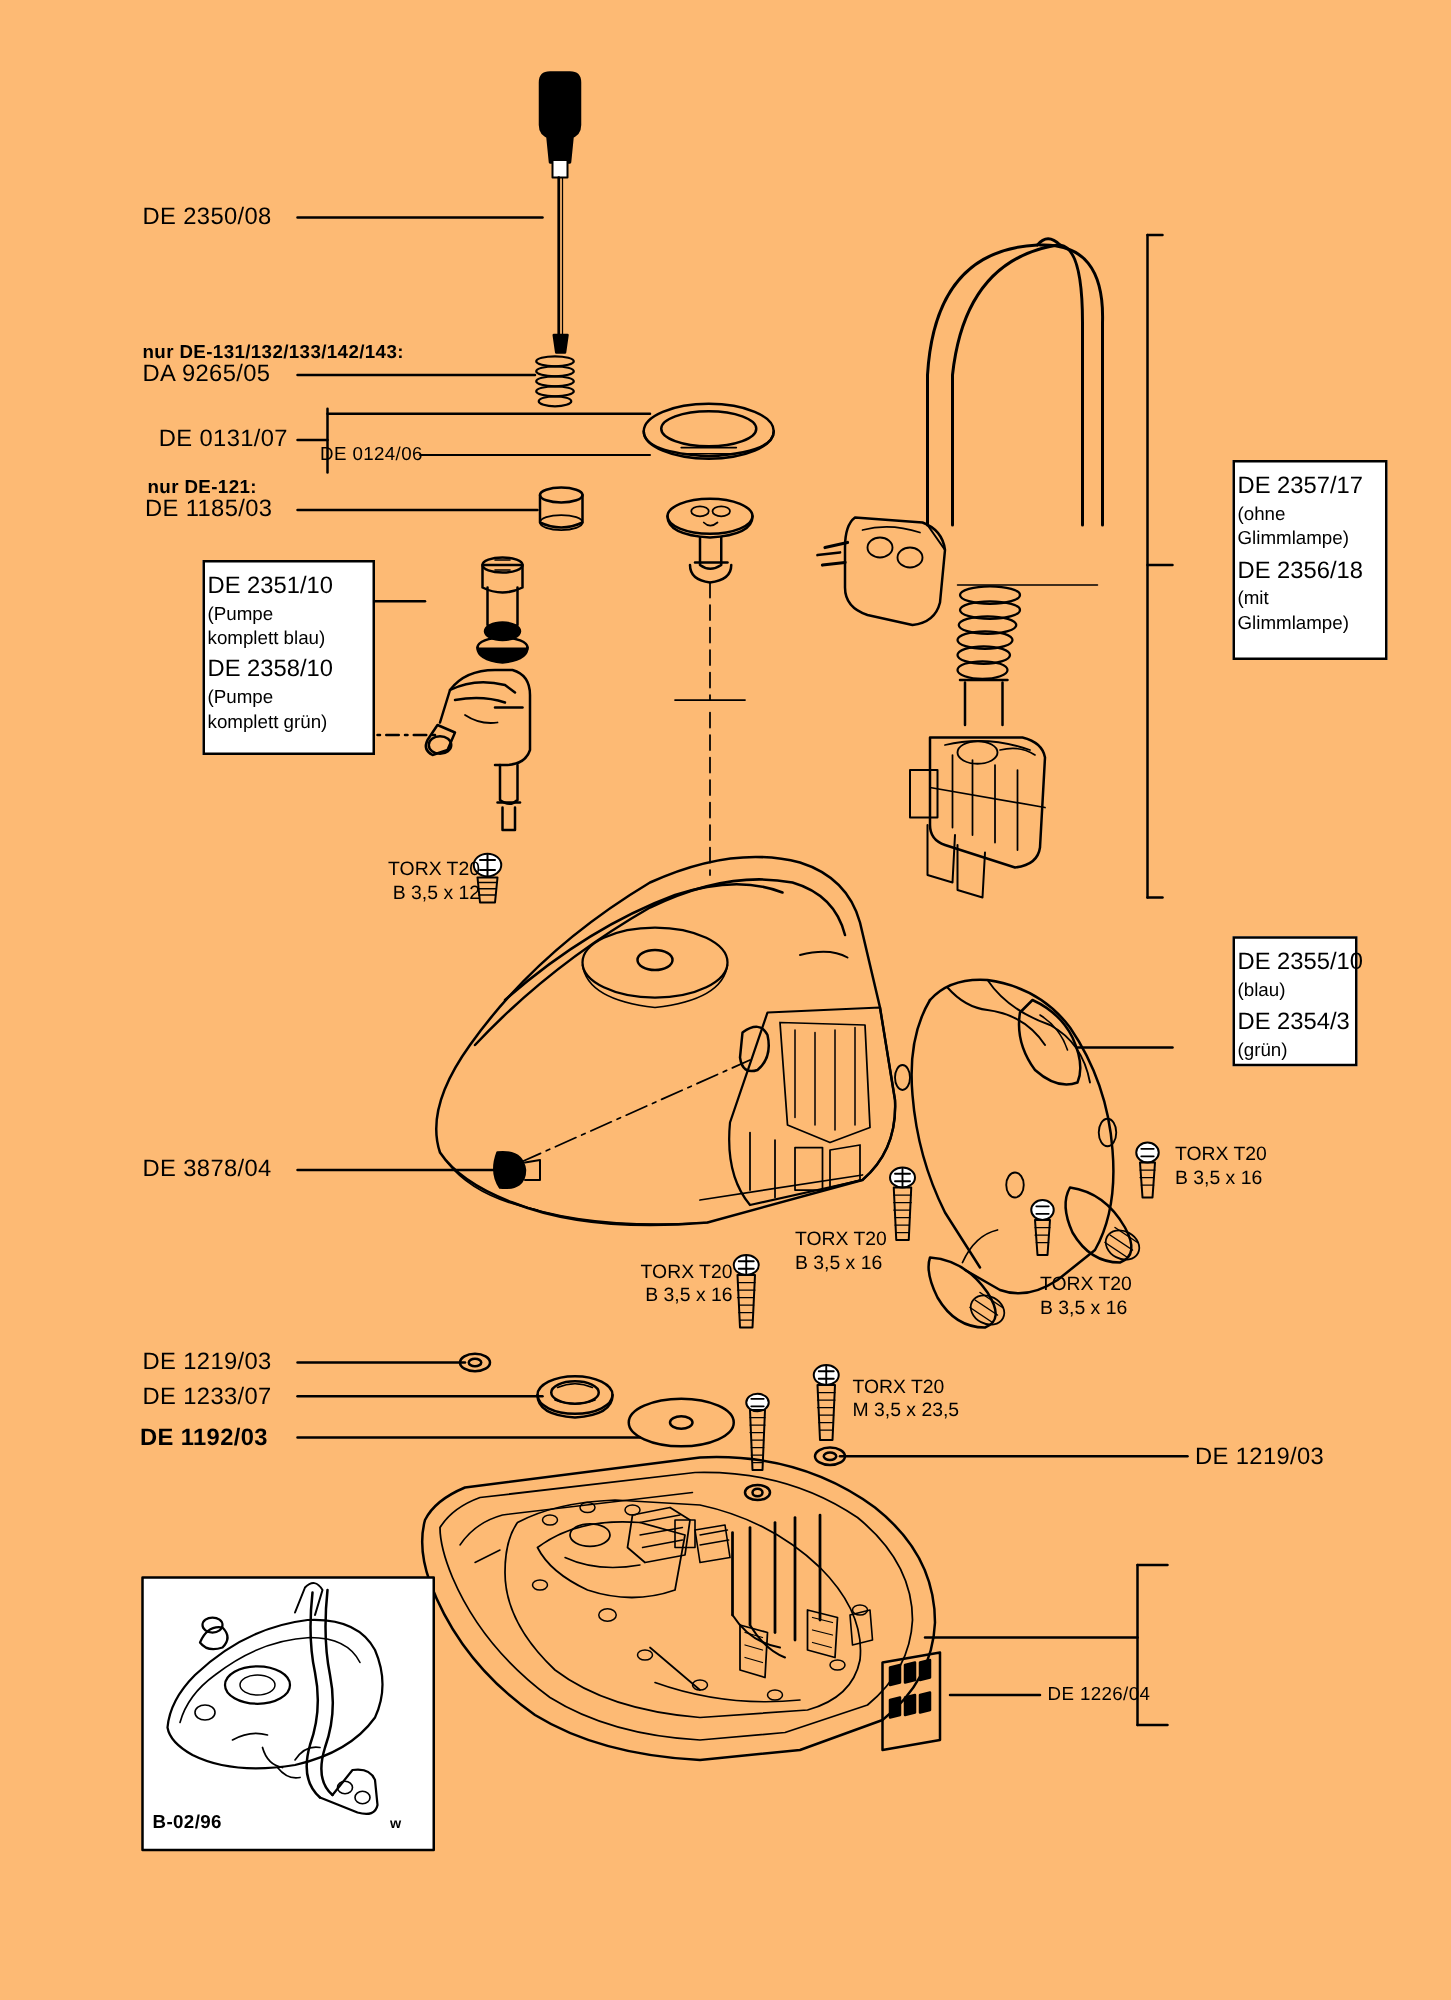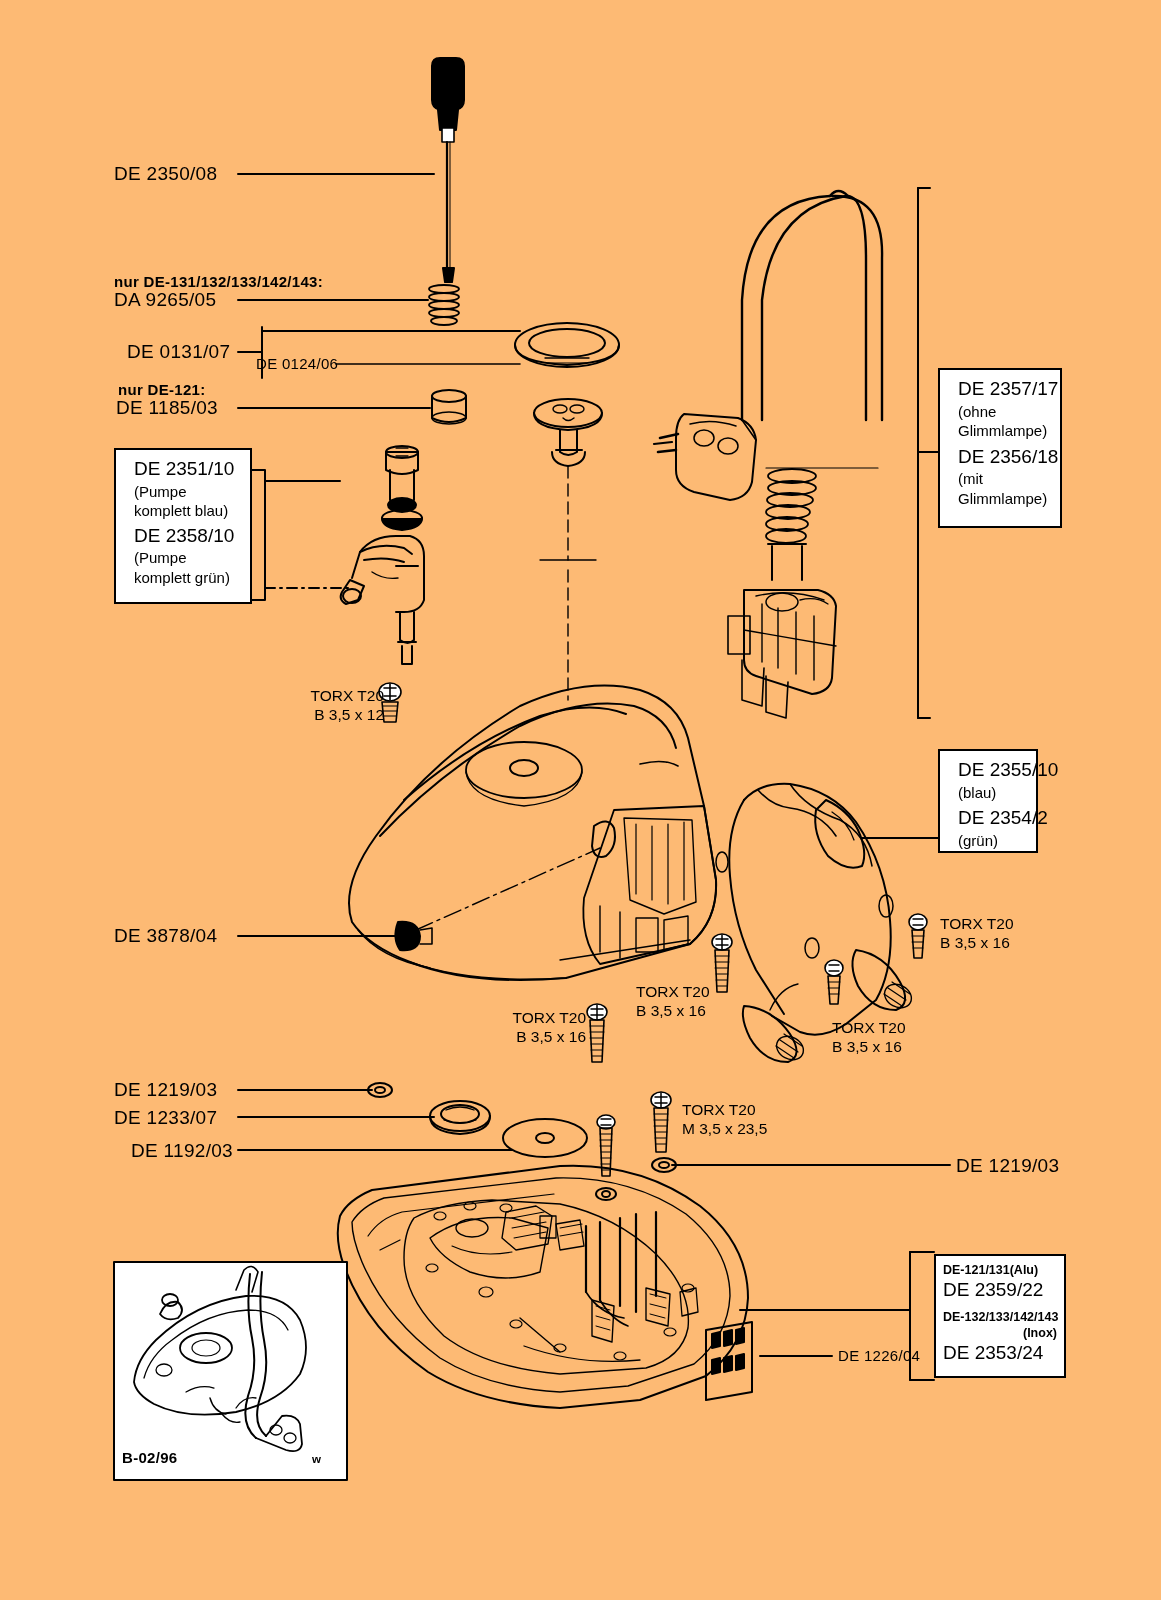--- a/index.html
+++ b/index.html
@@ -31,21 +31,21 @@
     box-sizing:border-box;
     background:#fff;
   }
   .box .line{
     font-size:19px;
     line-height:1.3;
     white-space:nowrap;
   }
   .box .line.sm{font-size:15px;}
   .box .line.xs{font-size:12.5px;font-weight:bold;}
-  .boxpad{padding:7px 18px;}
+  .boxpad{padding:7px 2px;margin-left:48px;}
   .torx{position:absolute;font-size:15.5px;line-height:1.25;white-space:nowrap;}
   .rt{text-align:right;}
 </style>
 </head>
 <body>
 
 <div id="sheet">
 
   <svg id="artwork" viewBox="0 0 1161 1600">
     <g fill="none" stroke="#000" stroke-width="2" stroke-linecap="round" stroke-linejoin="round">
@@ -393,21 +393,21 @@
   <div class="lbl" style="left:114px;top:340px;margin-left:13px;">DE 0131/07</div>
   <div class="lbl sm" style="left:256px;top:354px;">DE 0124/06</div>
 
   <div class="lbl sm b" style="left:118px;top:380px;">nur DE-121:</div>
   <div class="lbl" style="left:116px;top:396px;text-align:right;">DE 1185/03</div>
 
   <div class="lbl" style="left:114px;top:924px;">DE 3878/04</div>
 
   <div class="lbl" style="left:114px;top:1078px;">DE 1219/03</div>
   <div class="lbl" style="left:114px;top:1106px;">DE 1233/07</div>
-  <div class="lbl" style="left:131px;top:1139px;">DE 1192/03</div>
+  <div class="lbl" style="left:112px;top:1139px;font-weight:bold;">DE 1192/03</div>
   <div class="lbl" style="left:956px;top:1154px;">DE 1219/03</div>
   <div class="lbl sm" style="left:838px;top:1346px;">DE 1226/04</div>
 
   <div class="box boxpad" style="left:114px;top:448px;width:138px;height:156px;">
     <div class="line">DE 2351/10</div>
     <div class="line sm">(Pumpe</div>
     <div class="line sm">komplett blau)</div>
     <div class="line" style="margin-top:3px;">DE 2358/10</div>
     <div class="line sm">(Pumpe</div>
     <div class="line sm">komplett grün)</div>
@@ -418,31 +418,24 @@
     <div class="line sm">(ohne</div>
     <div class="line sm">Glimmlampe)</div>
     <div class="line" style="margin-top:4px;">DE 2356/18</div>
     <div class="line sm">(mit</div>
     <div class="line sm">Glimmlampe)</div>
   </div>
 
   <div class="box boxpad" style="left:938px;top:749px;width:100px;height:104px;">
     <div class="line">DE 2355/10</div>
     <div class="line sm">(blau)</div>
-    <div class="line" style="margin-top:4px;">DE 2354/2</div>
+    <div class="line" style="margin-top:4px;">DE 2354/3</div>
     <div class="line sm">(grün)</div>
   </div>
 
-  <div class="box" style="left:934px;top:1254px;width:132px;height:124px;padding:6px 7px;">
-    <div class="line xs">DE-121/131(Alu)</div>
-    <div class="line">DE 2359/22</div>
-    <div class="line xs" style="margin-top:6px;">DE-132/133/142/143</div>
-    <div class="line xs rt">(Inox)</div>
-    <div class="line">DE 2353/24</div>
-  </div>
 
   <div class="torx rt" style="left:284px;top:686px;width:100px;">
     <div>TORX T20</div>
     <div>B 3,5 x 12</div>
   </div>
 
   <div class="torx rt" style="left:506px;top:1008px;width:80px;">
     <div>TORX T20</div>
     <div>B 3,5 x 16</div>
   </div>

